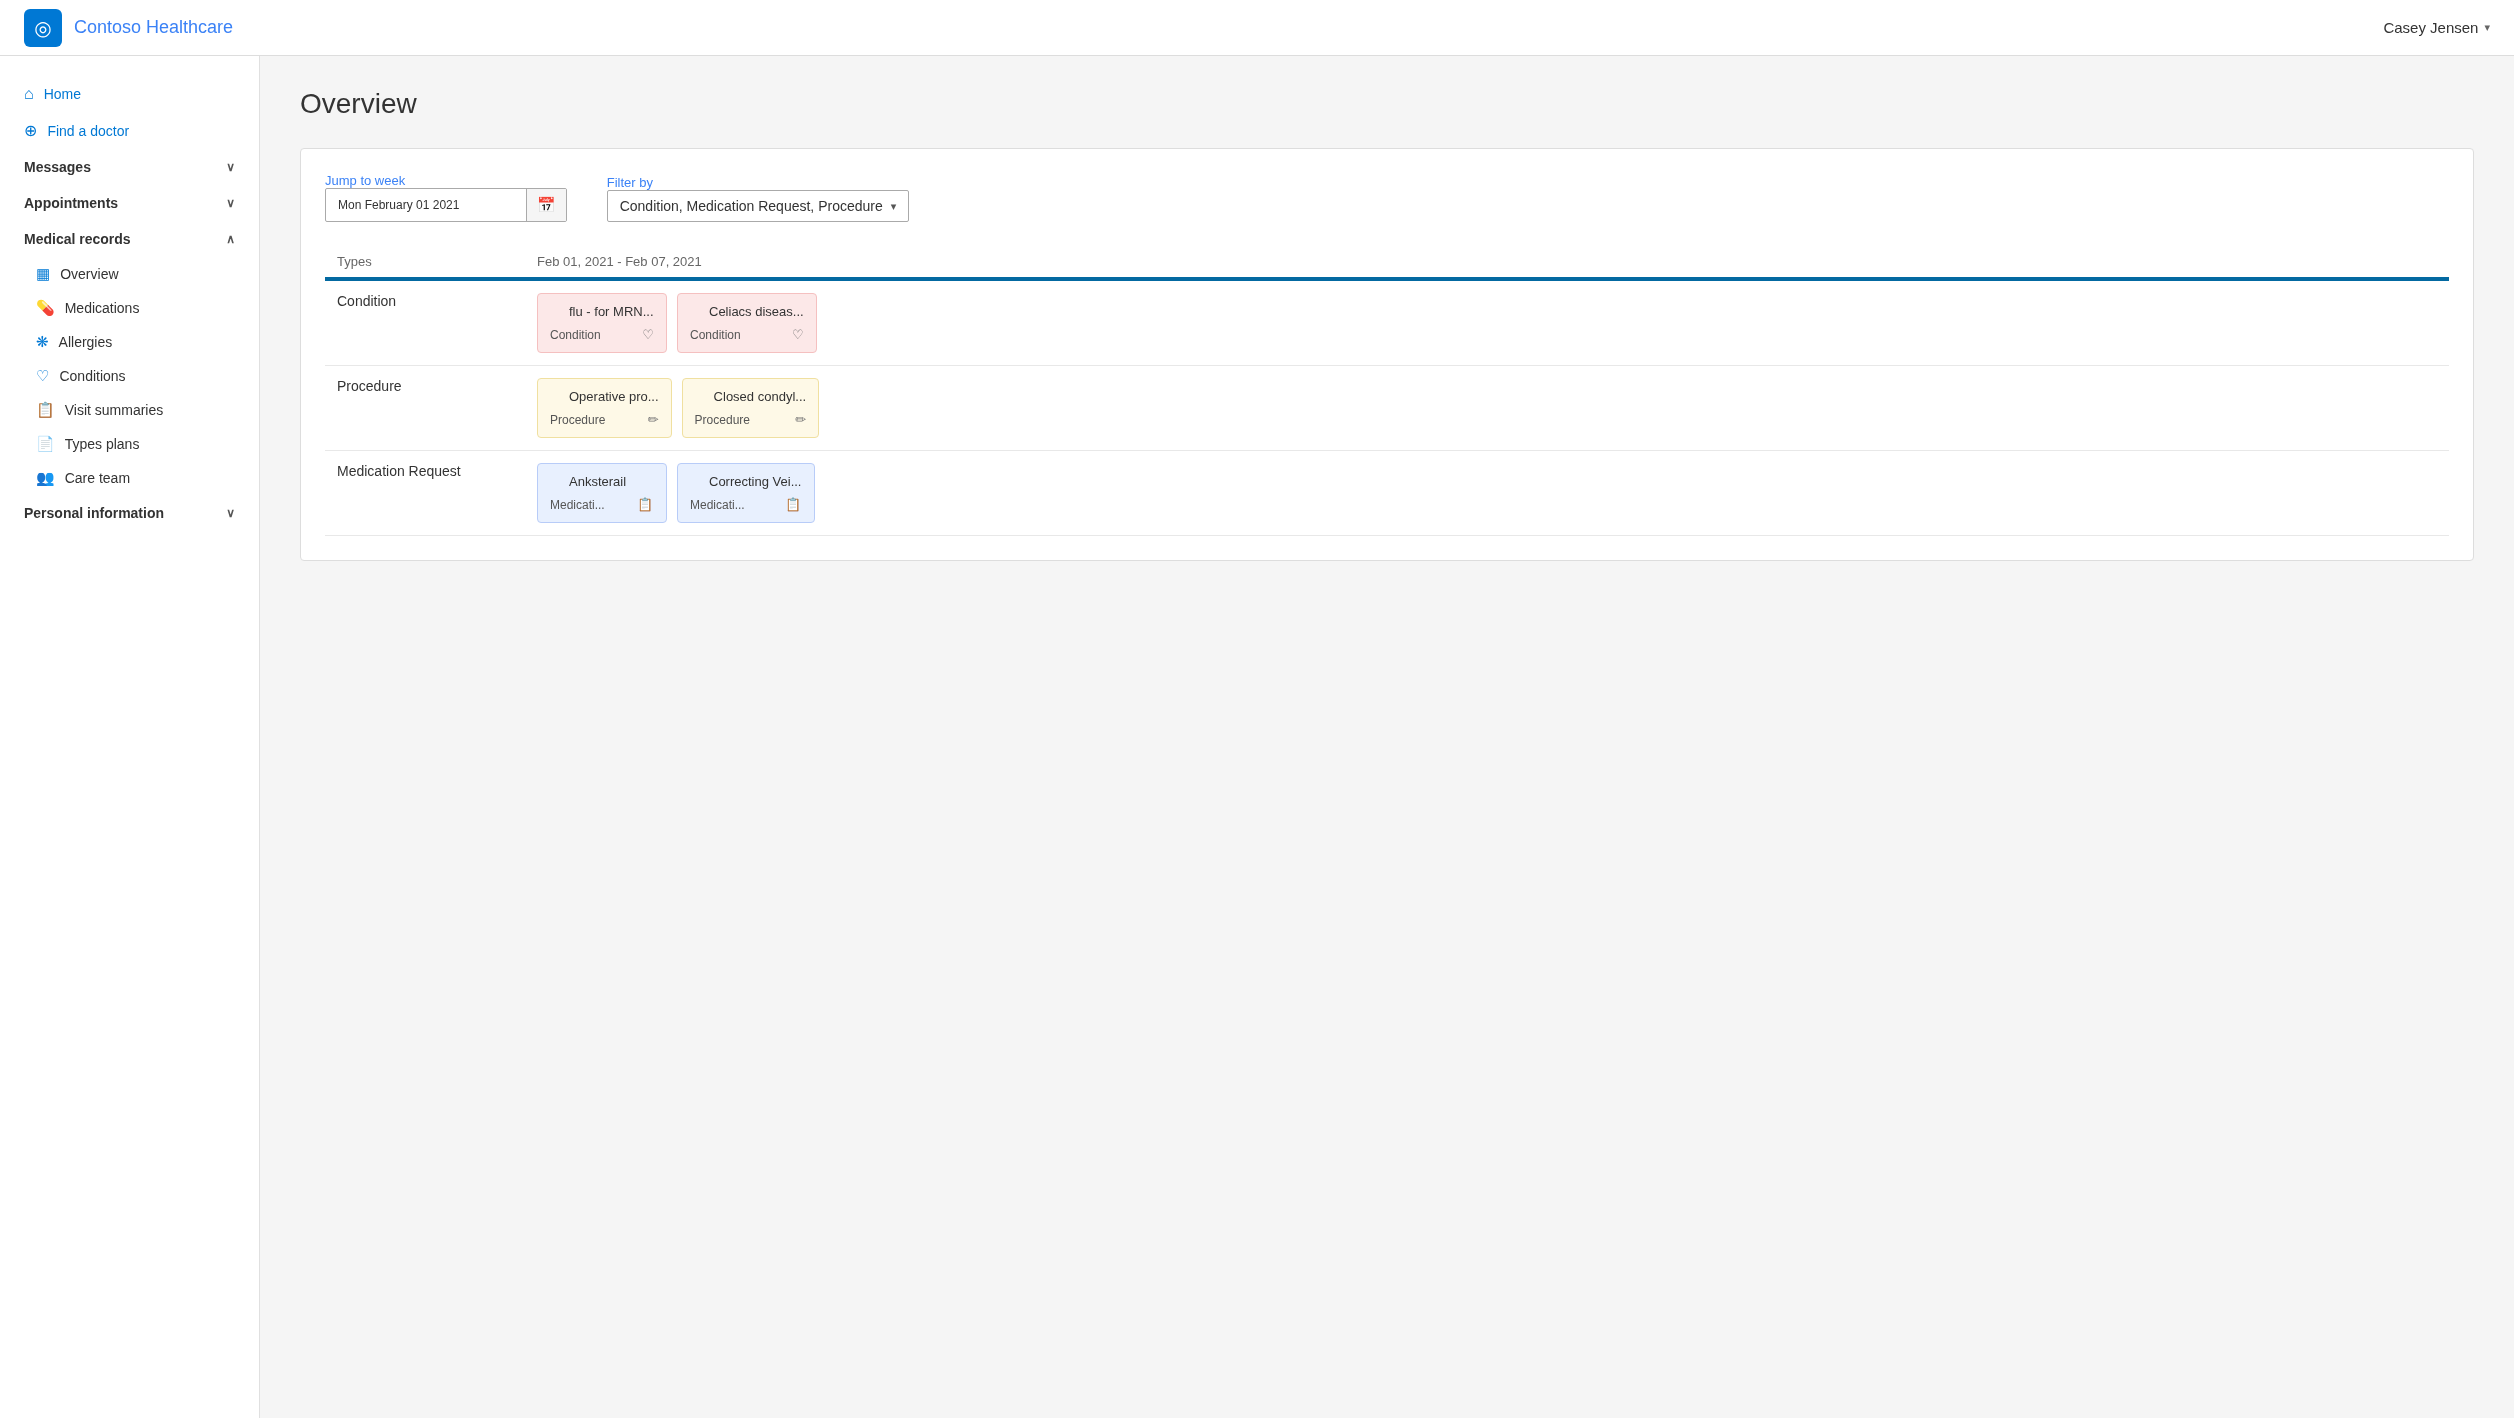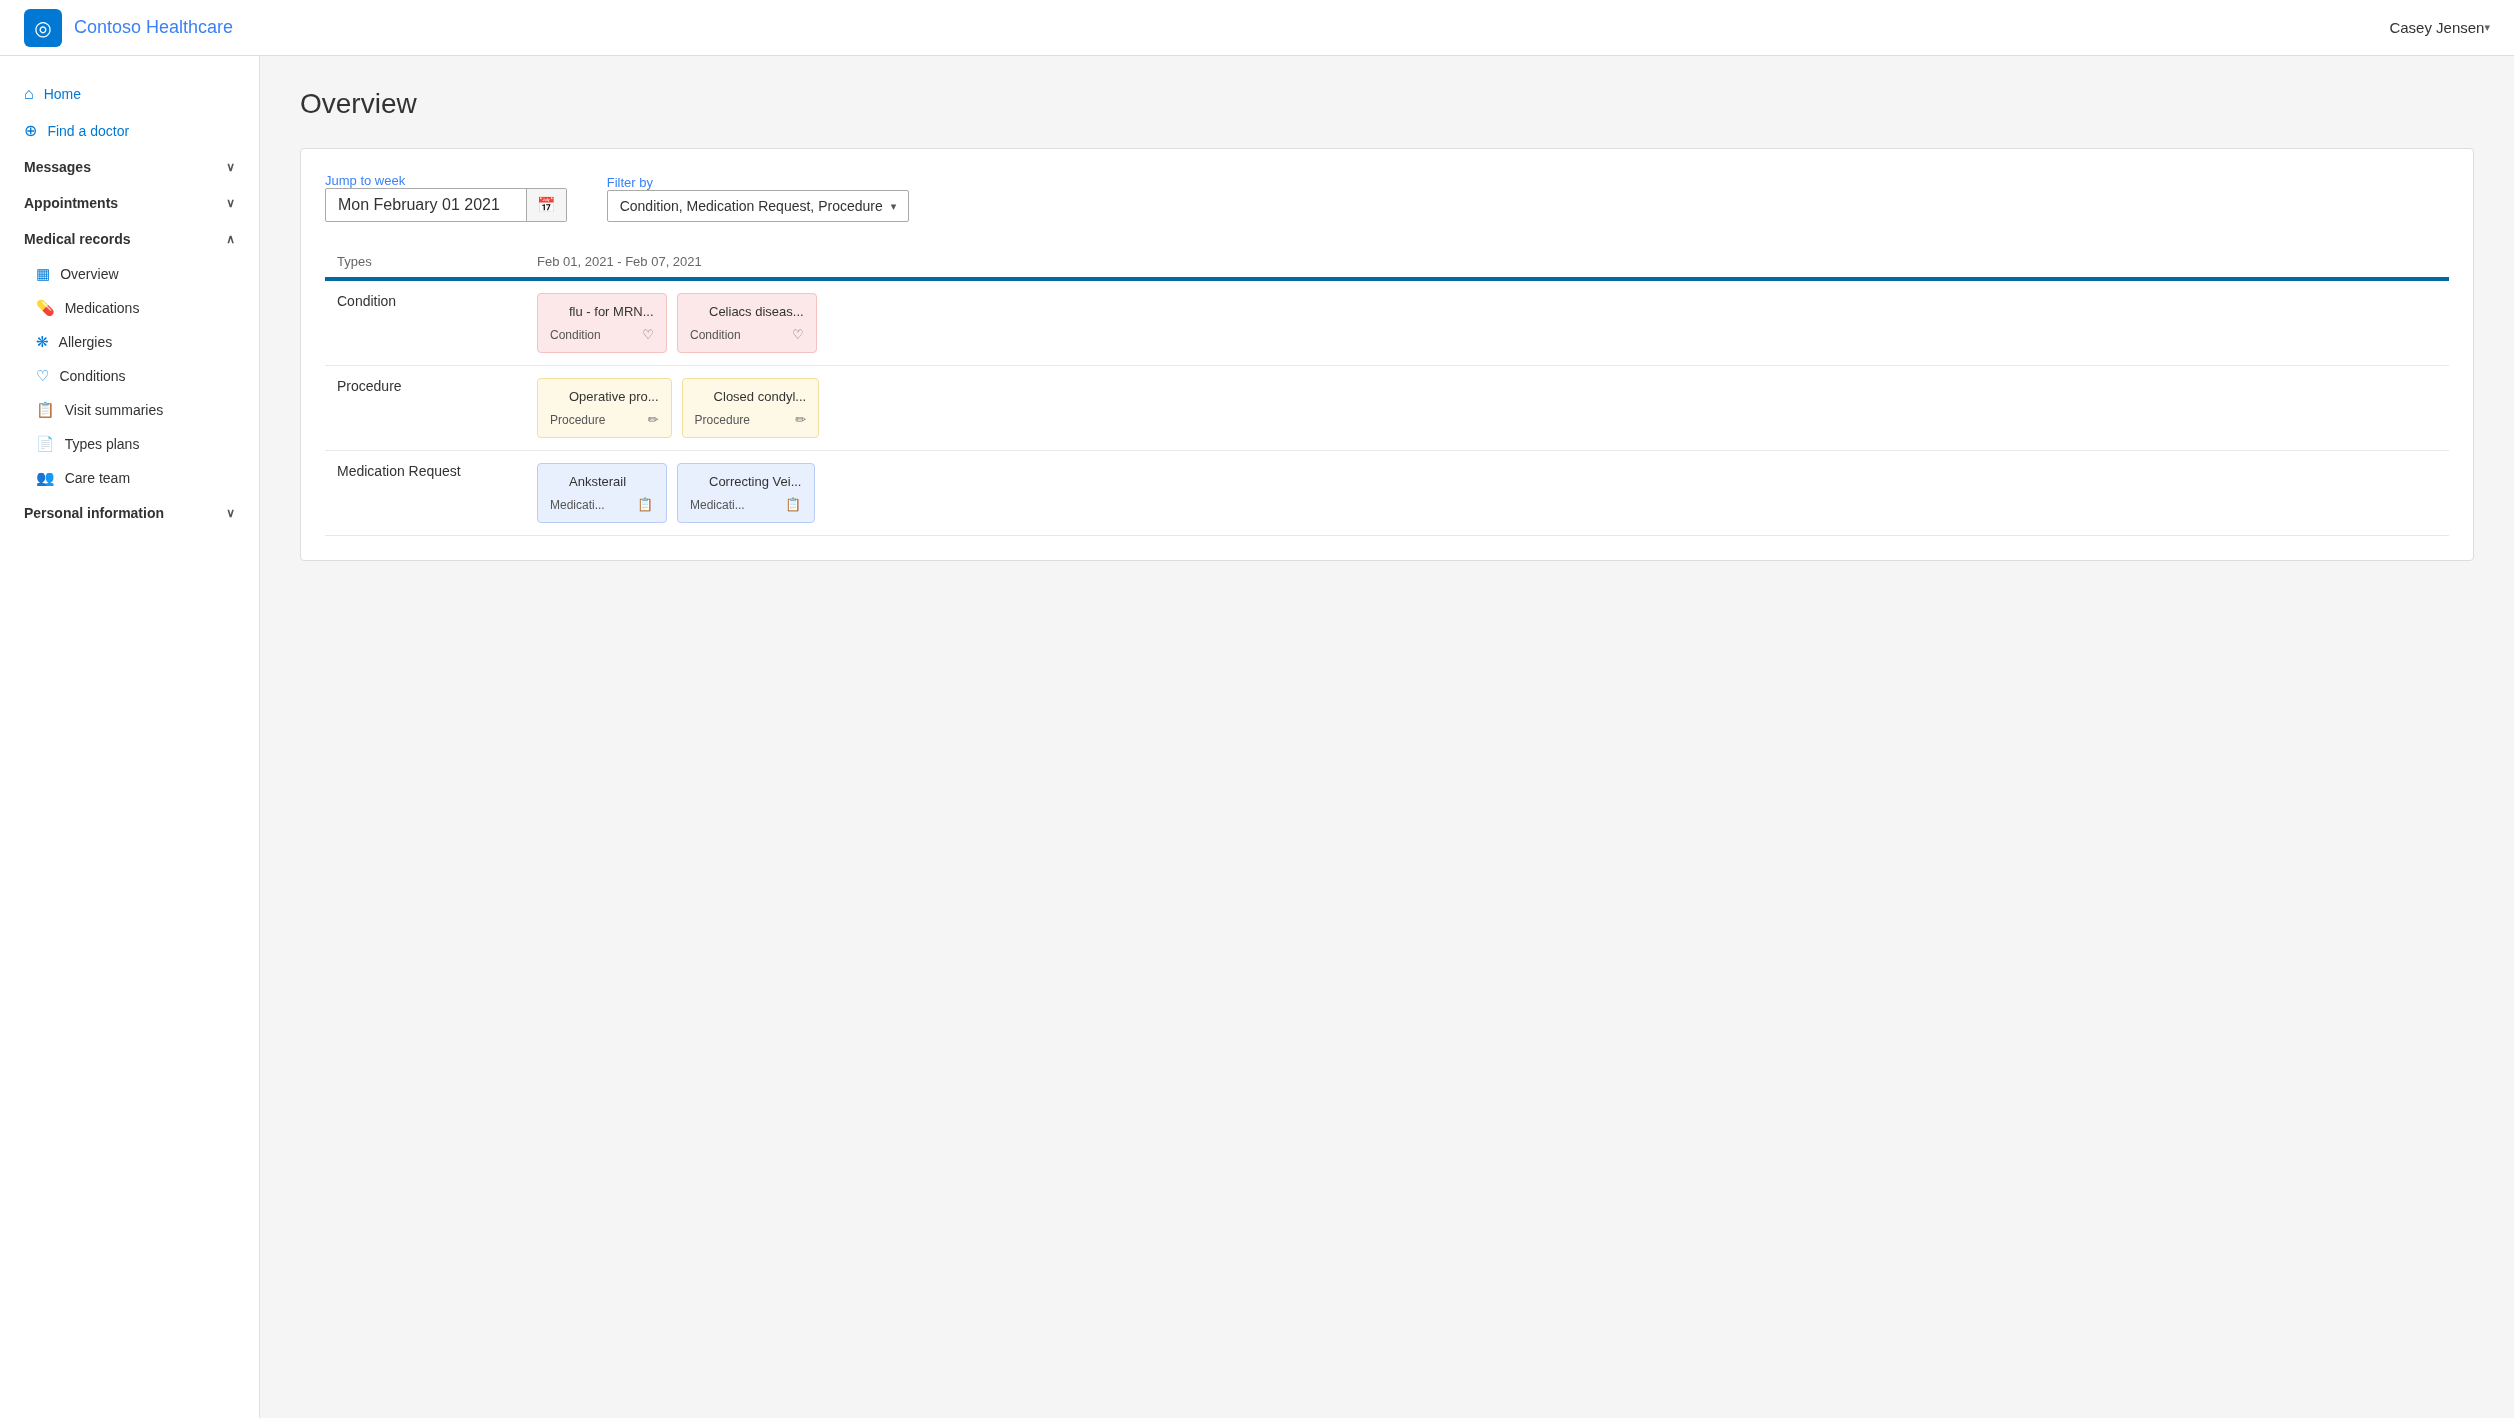--- a/index.html
+++ b/index.html
@@ -31,20 +31,21 @@
       color: white; font-size: 20px;
     }
     .app-title {
       font-size: 18px;
       font-weight: 400;
       color: #3b82f6;
     }
     .user-menu {
       display: flex;
       align-items: center;
+      gap: 6px;
       cursor: pointer;
       font-size: 15px;
       color: #333;
     }
     .user-menu .chevron { font-size: 11px; color: #666; }
 
     
     .layout {
       display: flex;
       margin-top: 56px;
@@ -137,21 +138,21 @@
       align-items: center;
       border: 1px solid #aaa;
       border-radius: 2px;
       overflow: hidden;
       background: #fff;
     }
     .date-input {
       padding: 7px 12px;
       border: none;
       outline: none;
-      font-size: 16px;
+      font-size: 12px;
       color: #333;
       background: transparent;
       width: 200px;
     }
     .calendar-btn {
       padding: 7px 10px;
       border: none;
       background: #f5f5f5;
       border-left: 1px solid #aaa;
       cursor: pointer;

